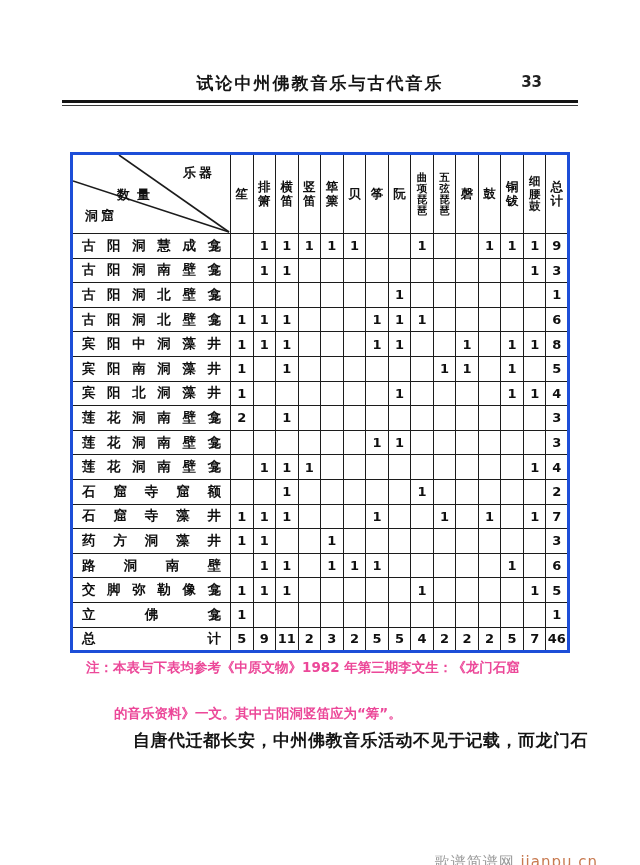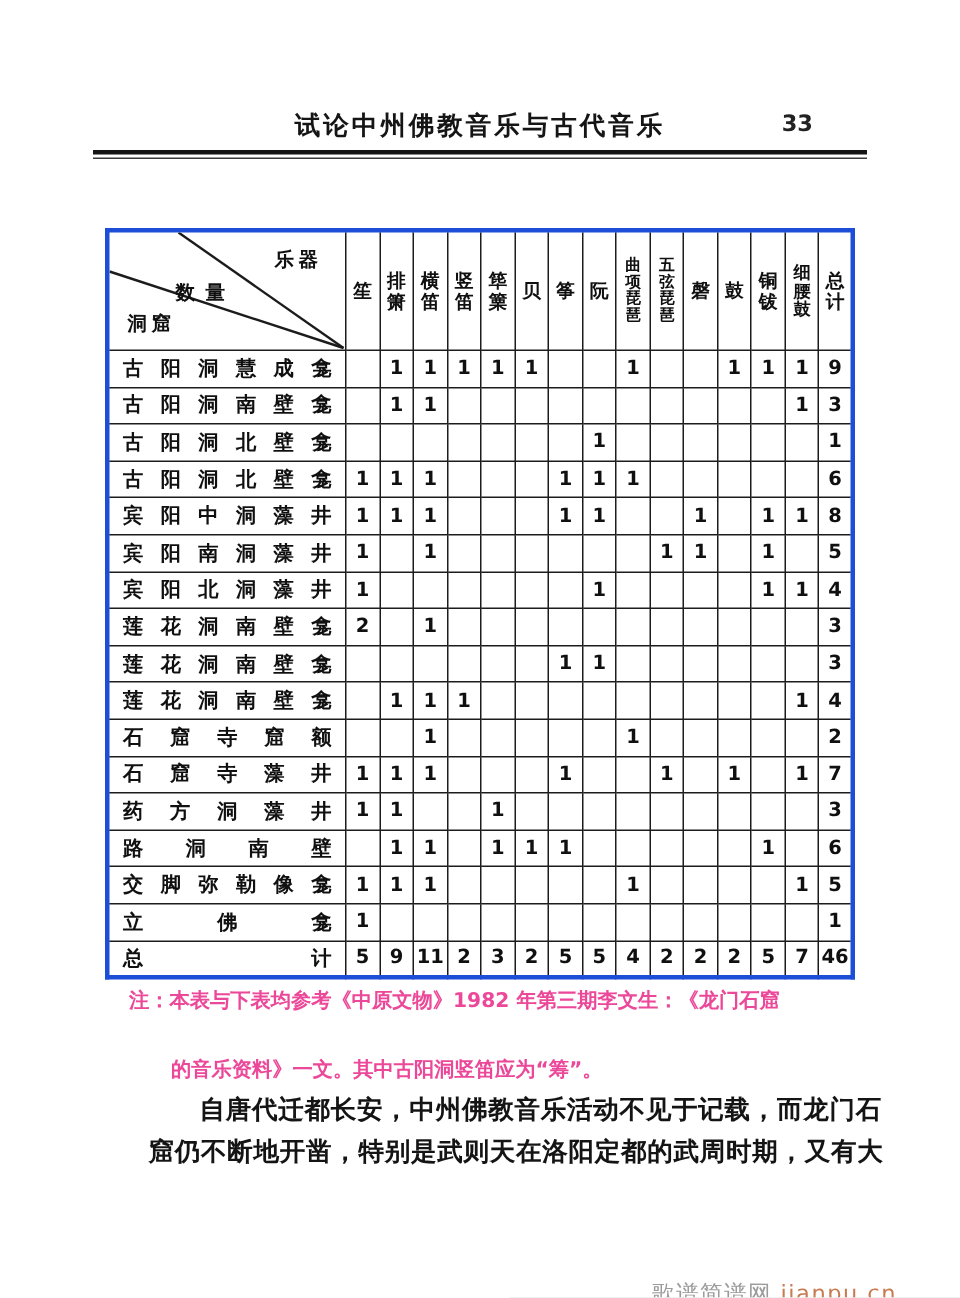--- a/index.html
+++ b/index.html
@@ -573,20 +573,19 @@
     </table>
   </div>
 
   <div class="note">
     <div class="l1">注：本表与下表均参考《中原文物》1982 年第三期李文生：《龙门石窟</div>
     <div class="l2">的音乐资料》一文。其中古阳洞竖笛应为“筹”。</div>
   </div>
 
   <div class="para">
     <div class="line first">自唐代迁都长安，中州佛教音乐活动不见于记载，而龙门石</div>
-    <div class="line">窟仍不断地开凿，特别是武则天在洛阳定都的武周时期，又有大</div>
   </div>
 
   <div class="watermark">
     <span style="color: rgb(155, 155, 155);">歌谱简谱网 </span><span style="color: rgb(200, 122, 80);">jianpu.cn</span>
   </div>
 
 </div>
 
 </body></html>

